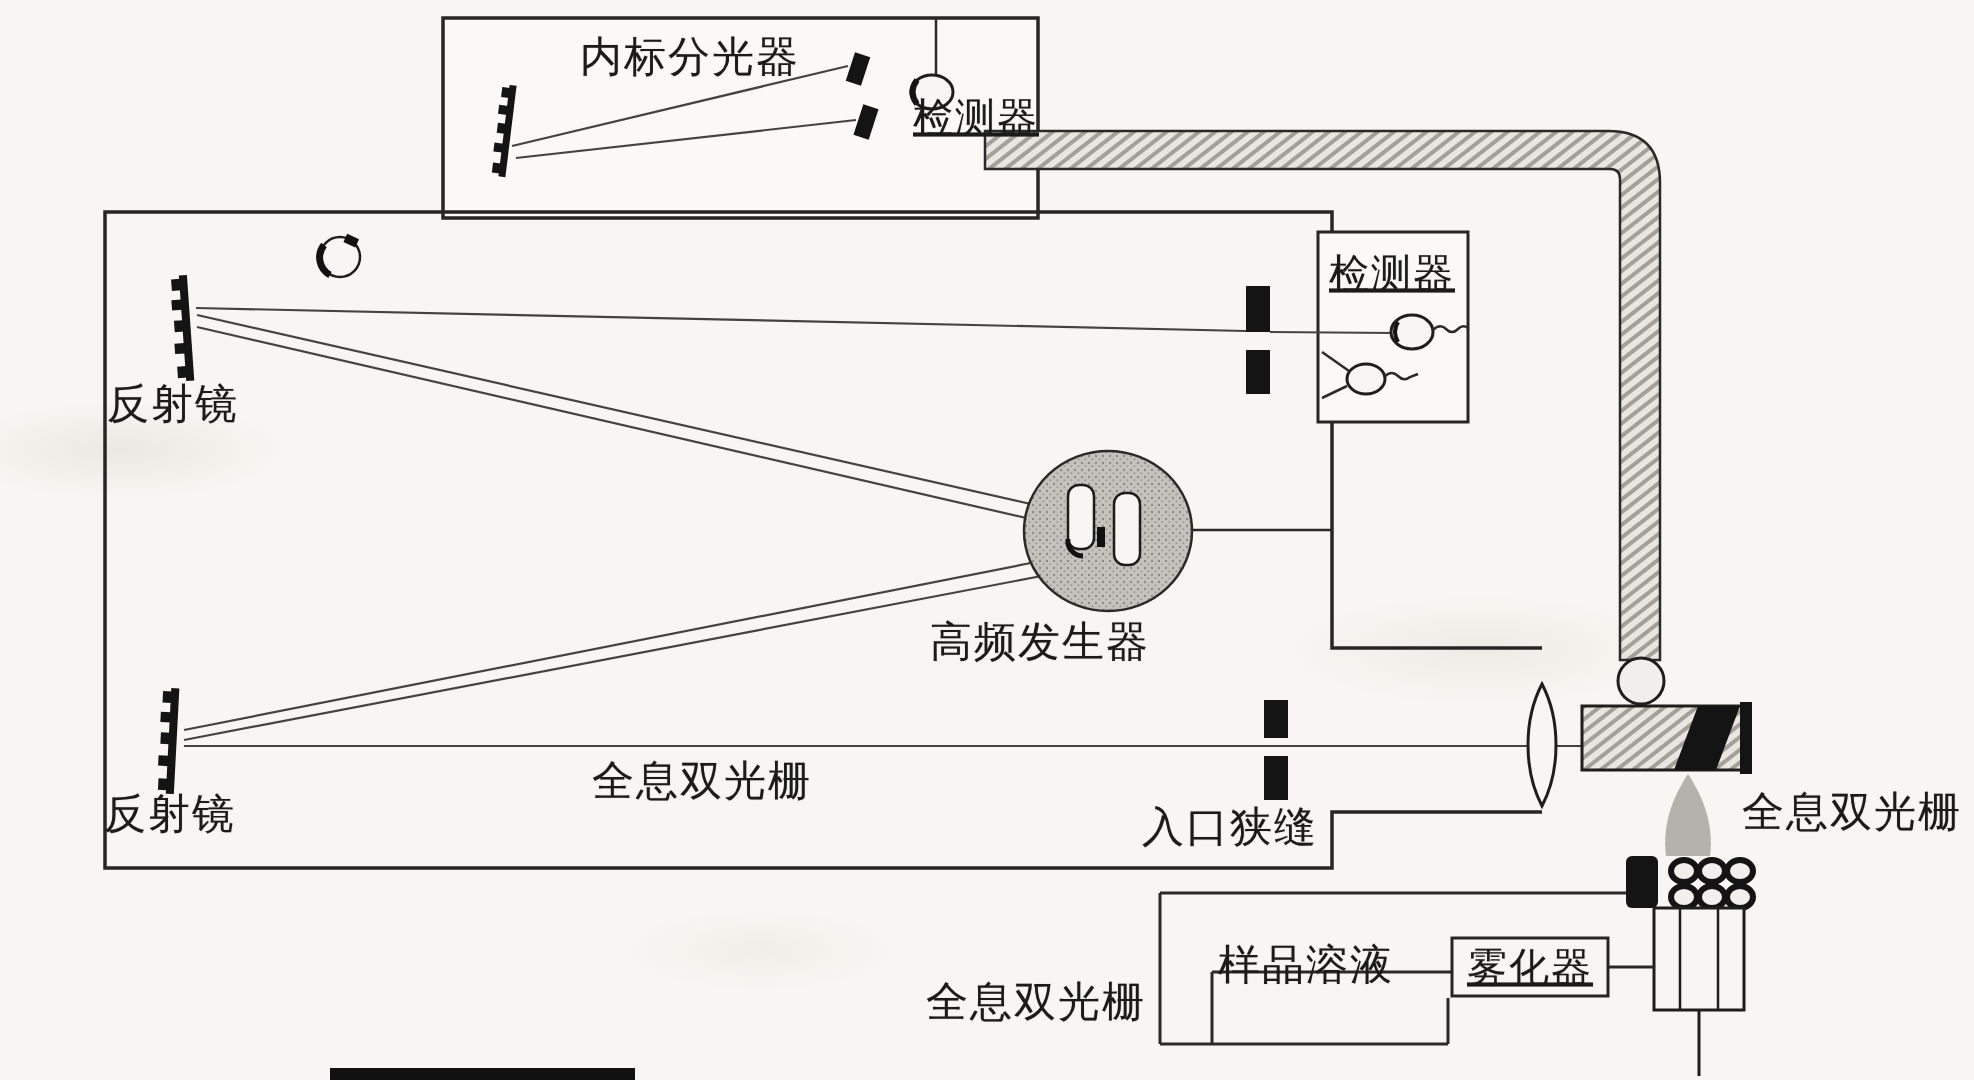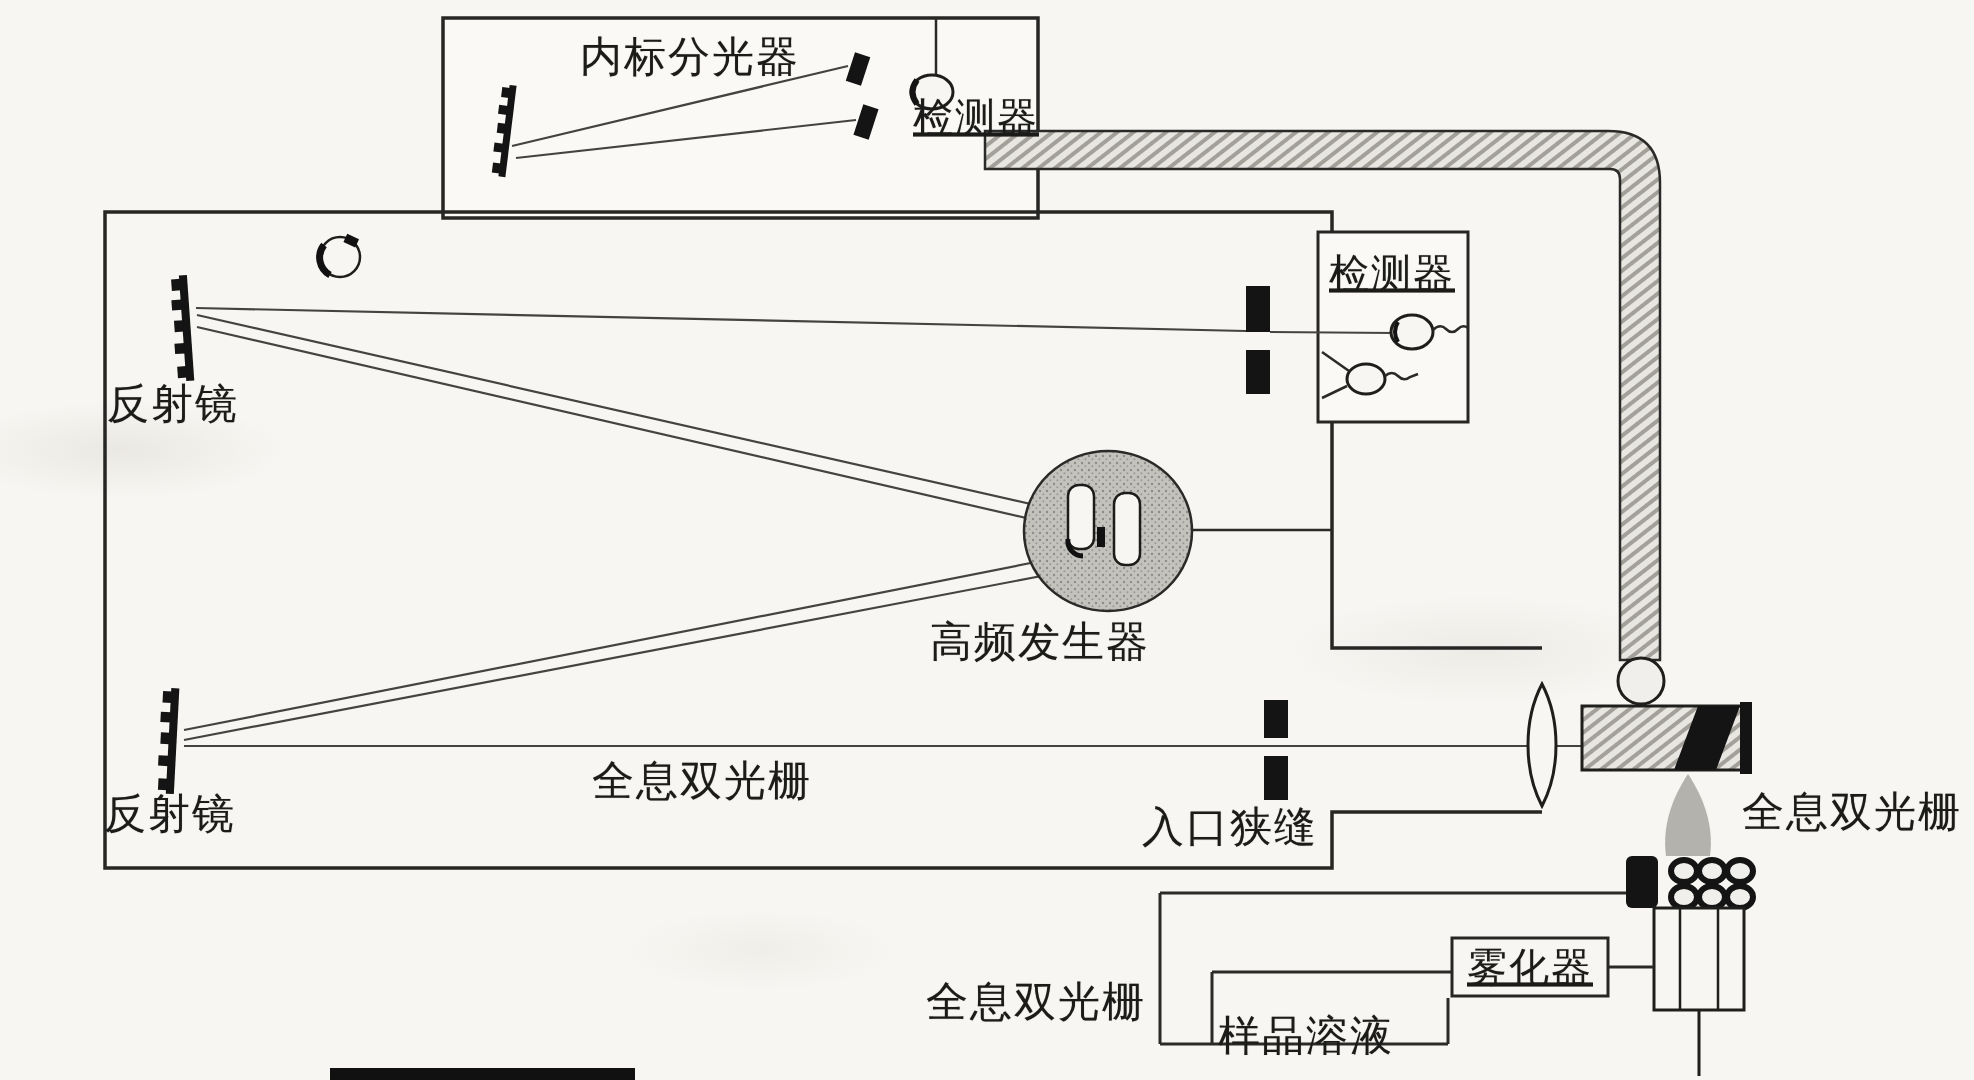--- a/index.html
+++ b/index.html
@@ -171,16 +171,16 @@
 <div class="label" style="left:690px;top:57px">内标分光器</div>
 <div class="label small" style="left:976px;top:117px">检测器</div>
 <div class="label small" style="left:1392px;top:273px">检测器</div>
 <div class="label" style="left:173px;top:404px">反射镜</div>
 <div class="label" style="left:1040px;top:642px">高频发生器</div>
 <div class="label" style="left:170px;top:814px">反射镜</div>
 <div class="label" style="left:702px;top:781px">全息双光栅</div>
 <div class="label" style="left:1230px;top:827px">入口狭缝</div>
 <div class="label" style="left:1852px;top:812px">全息双光栅</div>
 <div class="label" style="left:1036px;top:1002px">全息双光栅</div>
-<div class="label" style="left:1306px;top:1036px">样品溶液</div>
+<div class="label" style="left:1306px;top:965px">样品溶液</div>
 <div class="label small" style="left:1530px;top:967px">雾化器</div>
 
 </div>
 
 </body></html>

